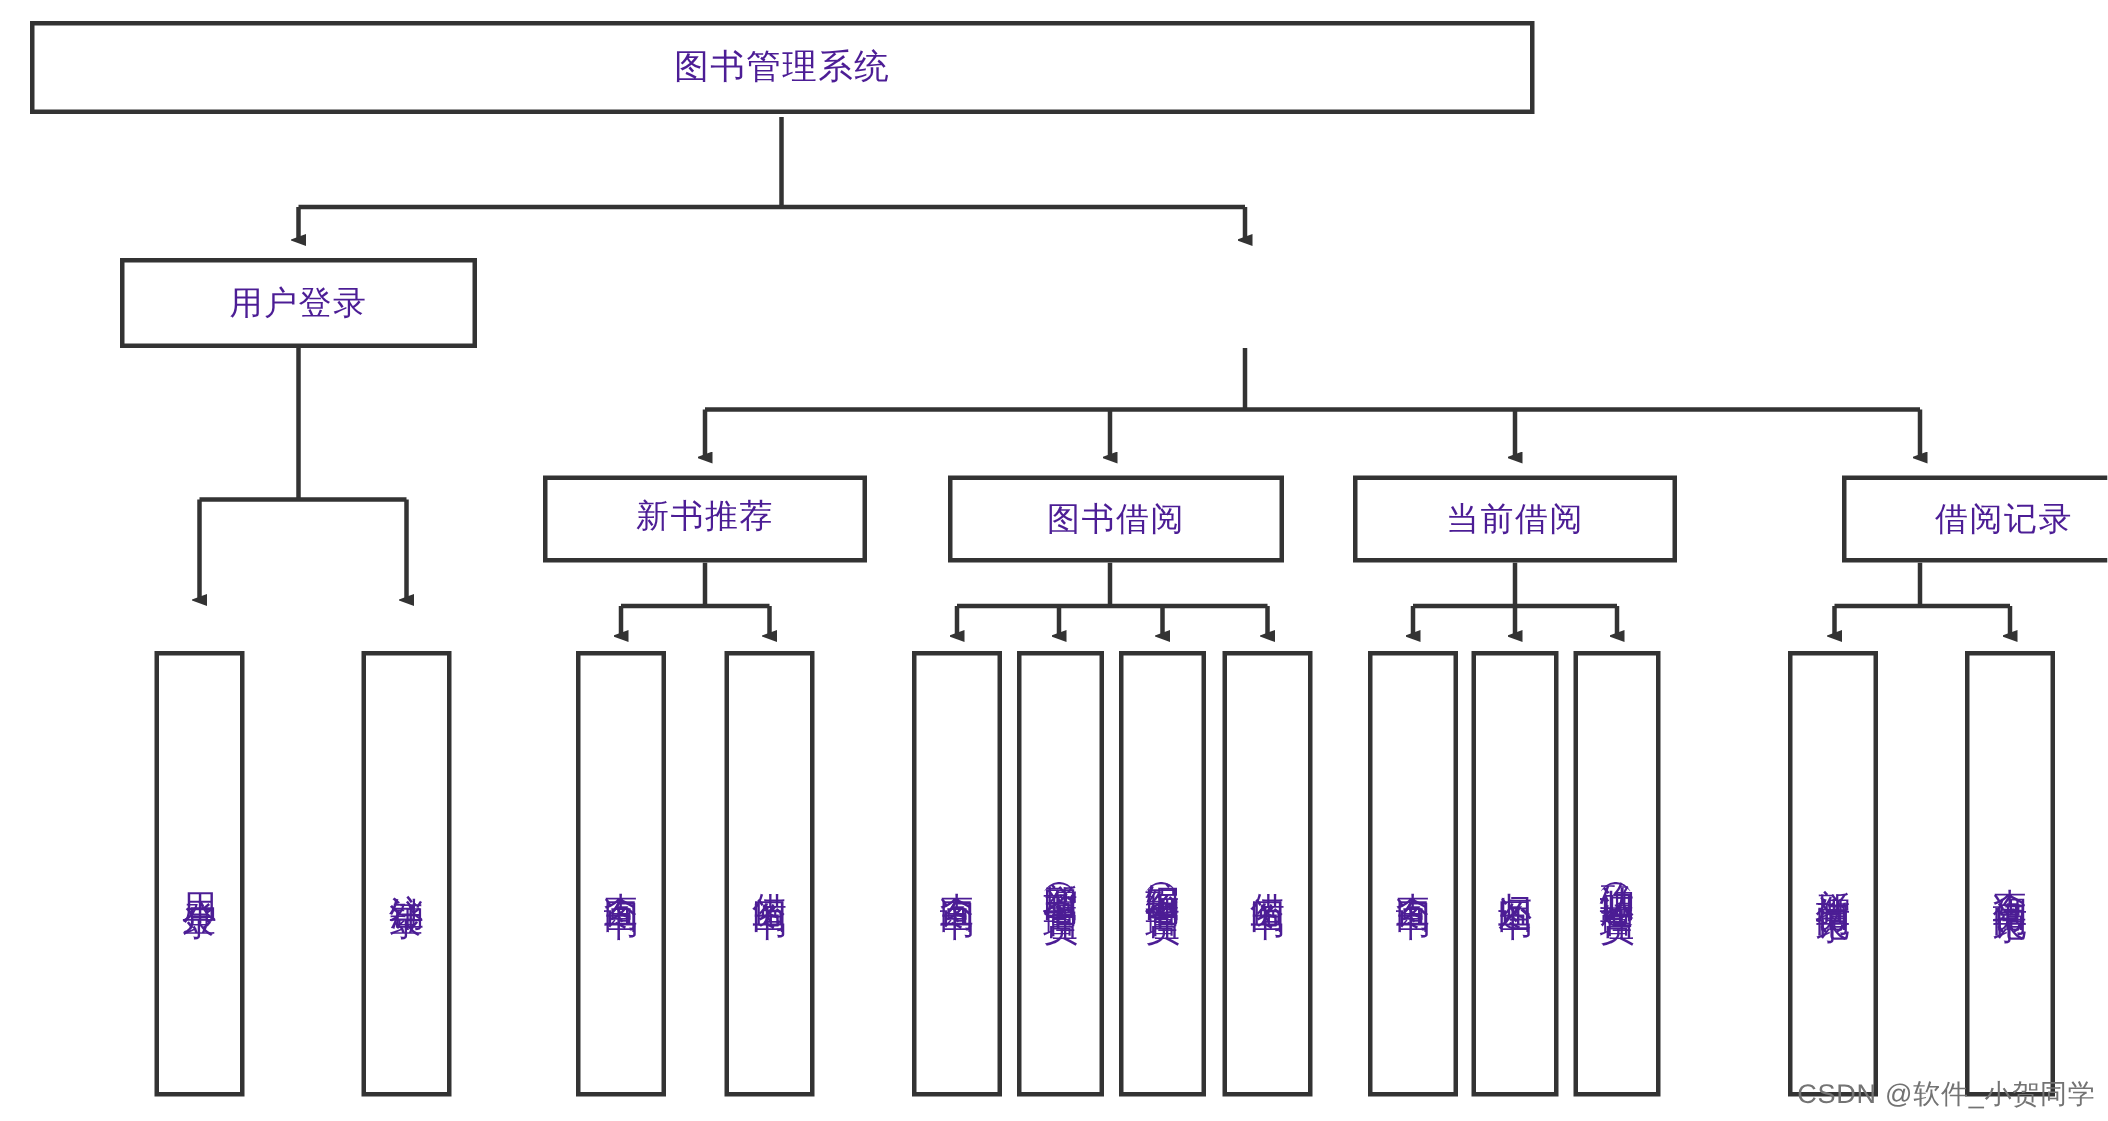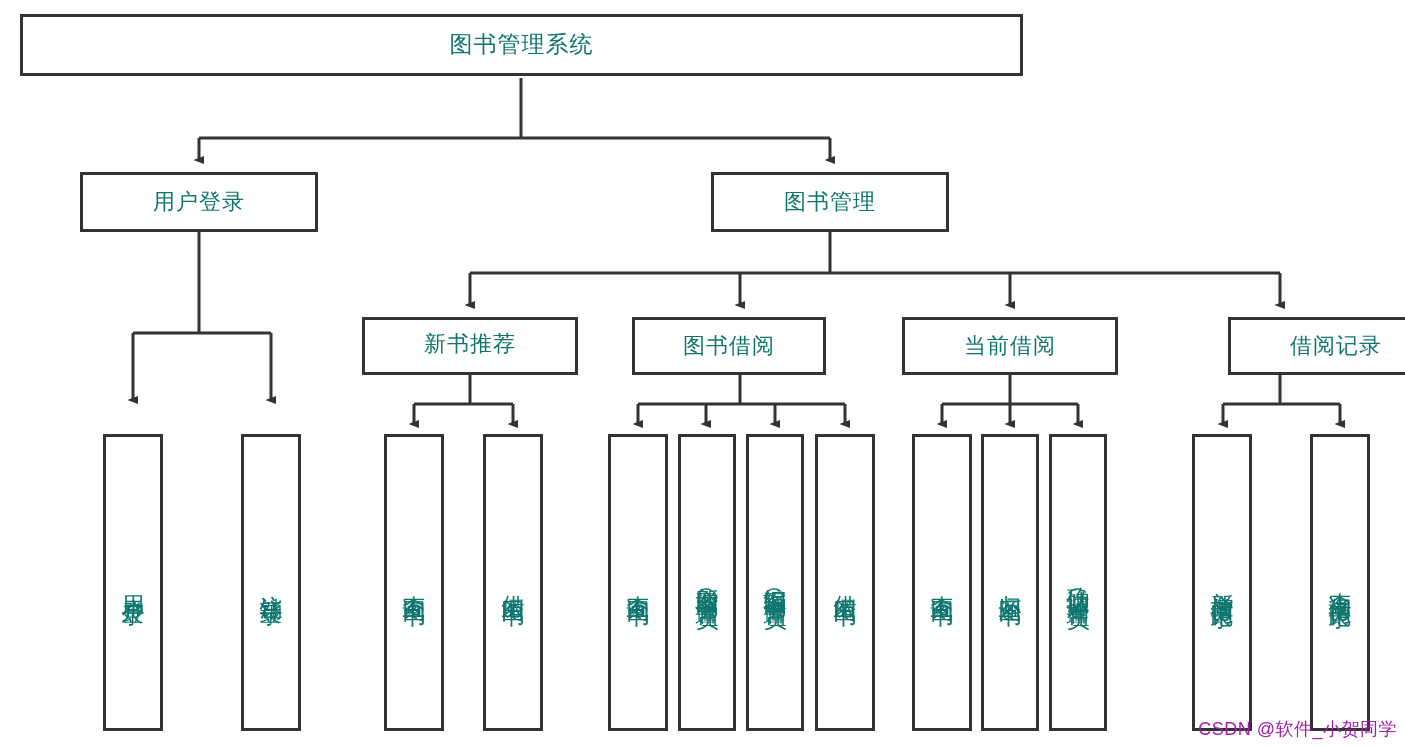--- a/index.html
+++ b/index.html
@@ -18,21 +18,21 @@
     overflow: hidden;
   }
   .node {
     position: absolute;
     box-sizing: border-box;
     border: 3px solid #333333;
     background: #ffffff;
     display: flex;
     align-items: center;
     justify-content: center;
-    color: #0f766e;
+    color: #4c1d95;
   }
   .node.horiz {
     font-size: 22px;
     letter-spacing: 1px;
     line-height: 1.2;
   }
   .node.root {
     font-size: 23px;
   }
   .node.leaf {
@@ -57,21 +57,21 @@
     top: 0;
     width: 1405px;
     height: 747px;
     pointer-events: none;
   }
   .watermark {
     position: absolute;
     right: 8px;
     bottom: 6px;
     font-size: 18px;
-    color: #a21caf;
+    color: #737373;
     letter-spacing: 0.5px;
     white-space: nowrap;
   }
 </style>
 </head>
 <body>
 
 <div id="canvas">
 
   <svg class="links" viewBox="0 0 1405 747">
@@ -125,28 +125,25 @@
     </g>
   </svg>
 
   <div class="node horiz root" style="left:20px; top:14px; width:1003px; height:62px;">
     <span>图书管理系统</span>
   </div>
 
   <div class="node horiz" style="left:80px; top:172px; width:238px; height:60px;">
     <span>用户登录</span>
   </div>
-  <div class="node horiz" style="left:711px; top:172px; width:238px; height:60px;">
-    <span>图书管理</span>
-  </div>
 
   <div class="node horiz" style="left:362px; top:317px; width:216px; height:58px;font-family:Liberation Mono, monospace;">
     <span>新书推荐</span>
   </div>
-  <div class="node horiz" style="left:632px; top:317px; width:194px; height:58px;">
+  <div class="node horiz" style="left:632px; top:317px; width:224px; height:58px;">
     <span>图书借阅</span>
   </div>
   <div class="node horiz" style="left:902px; top:317px; width:216px; height:58px;">
     <span>当前借阅</span>
   </div>
   <div class="node horiz" style="left:1228px; top:317px; width:216px; height:58px;">
     <span>借阅记录</span>
   </div>
 
   <div class="node leaf" style="left:103px; top:434px; width:60px; height:297px;">

